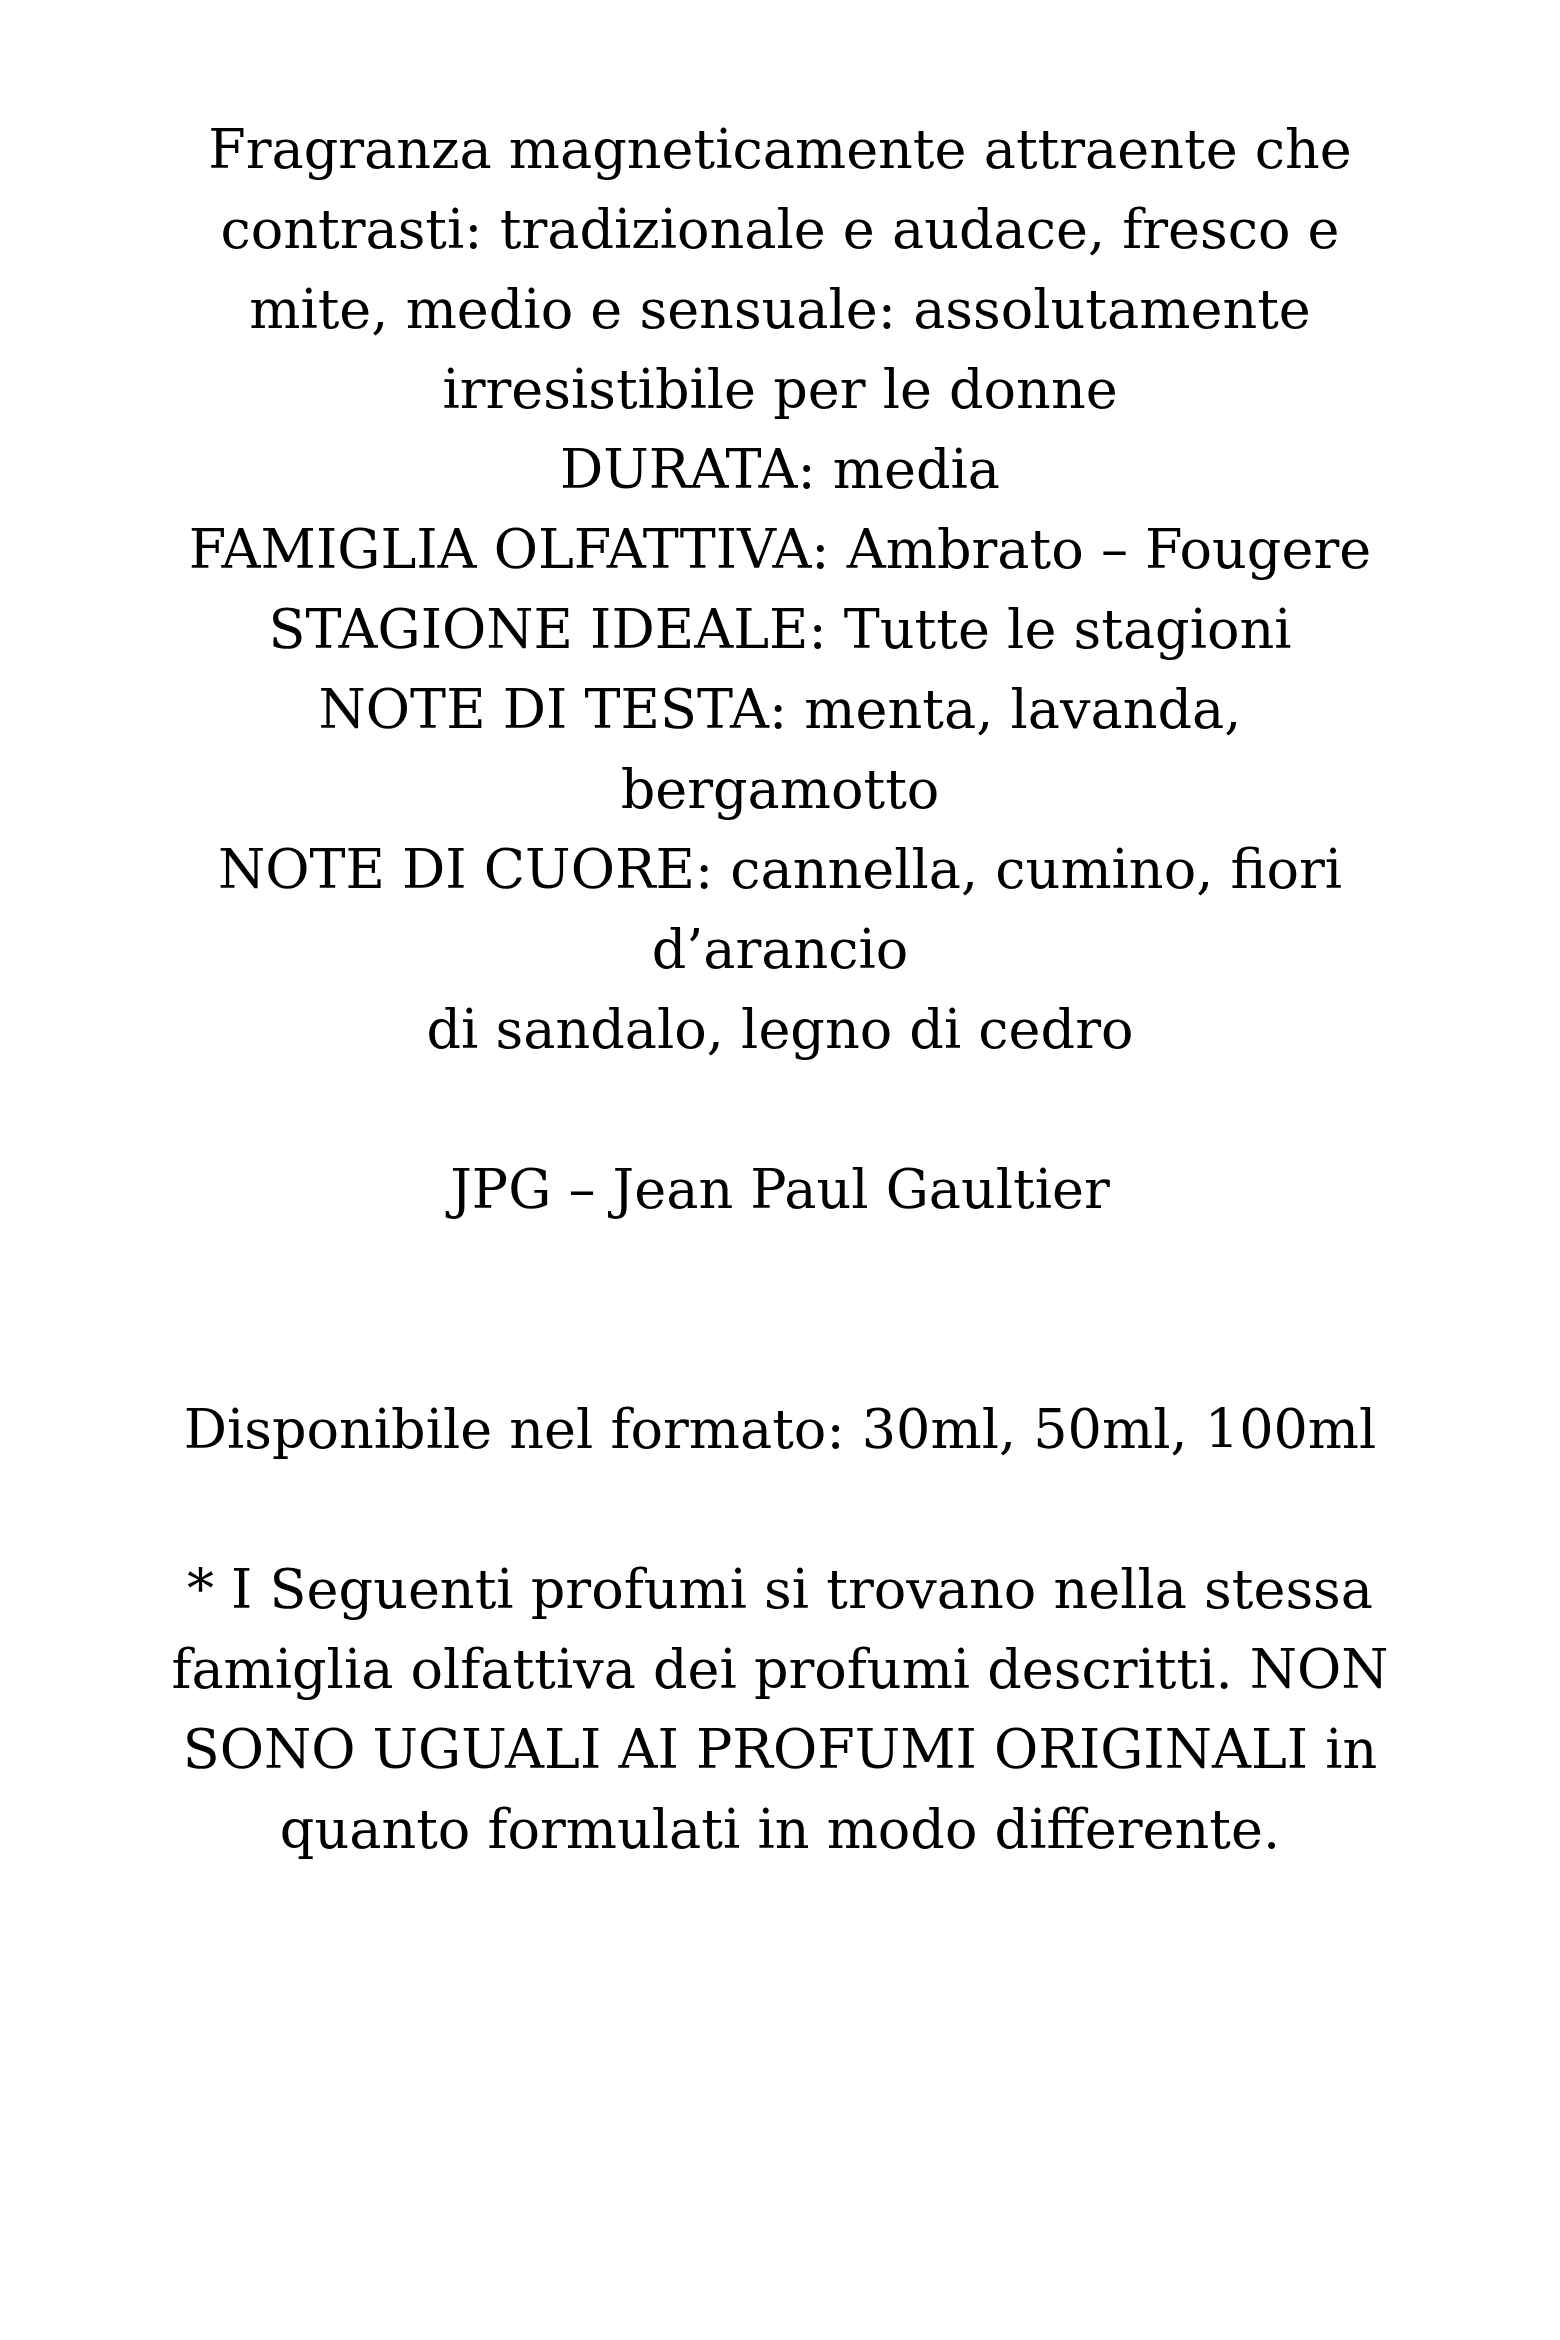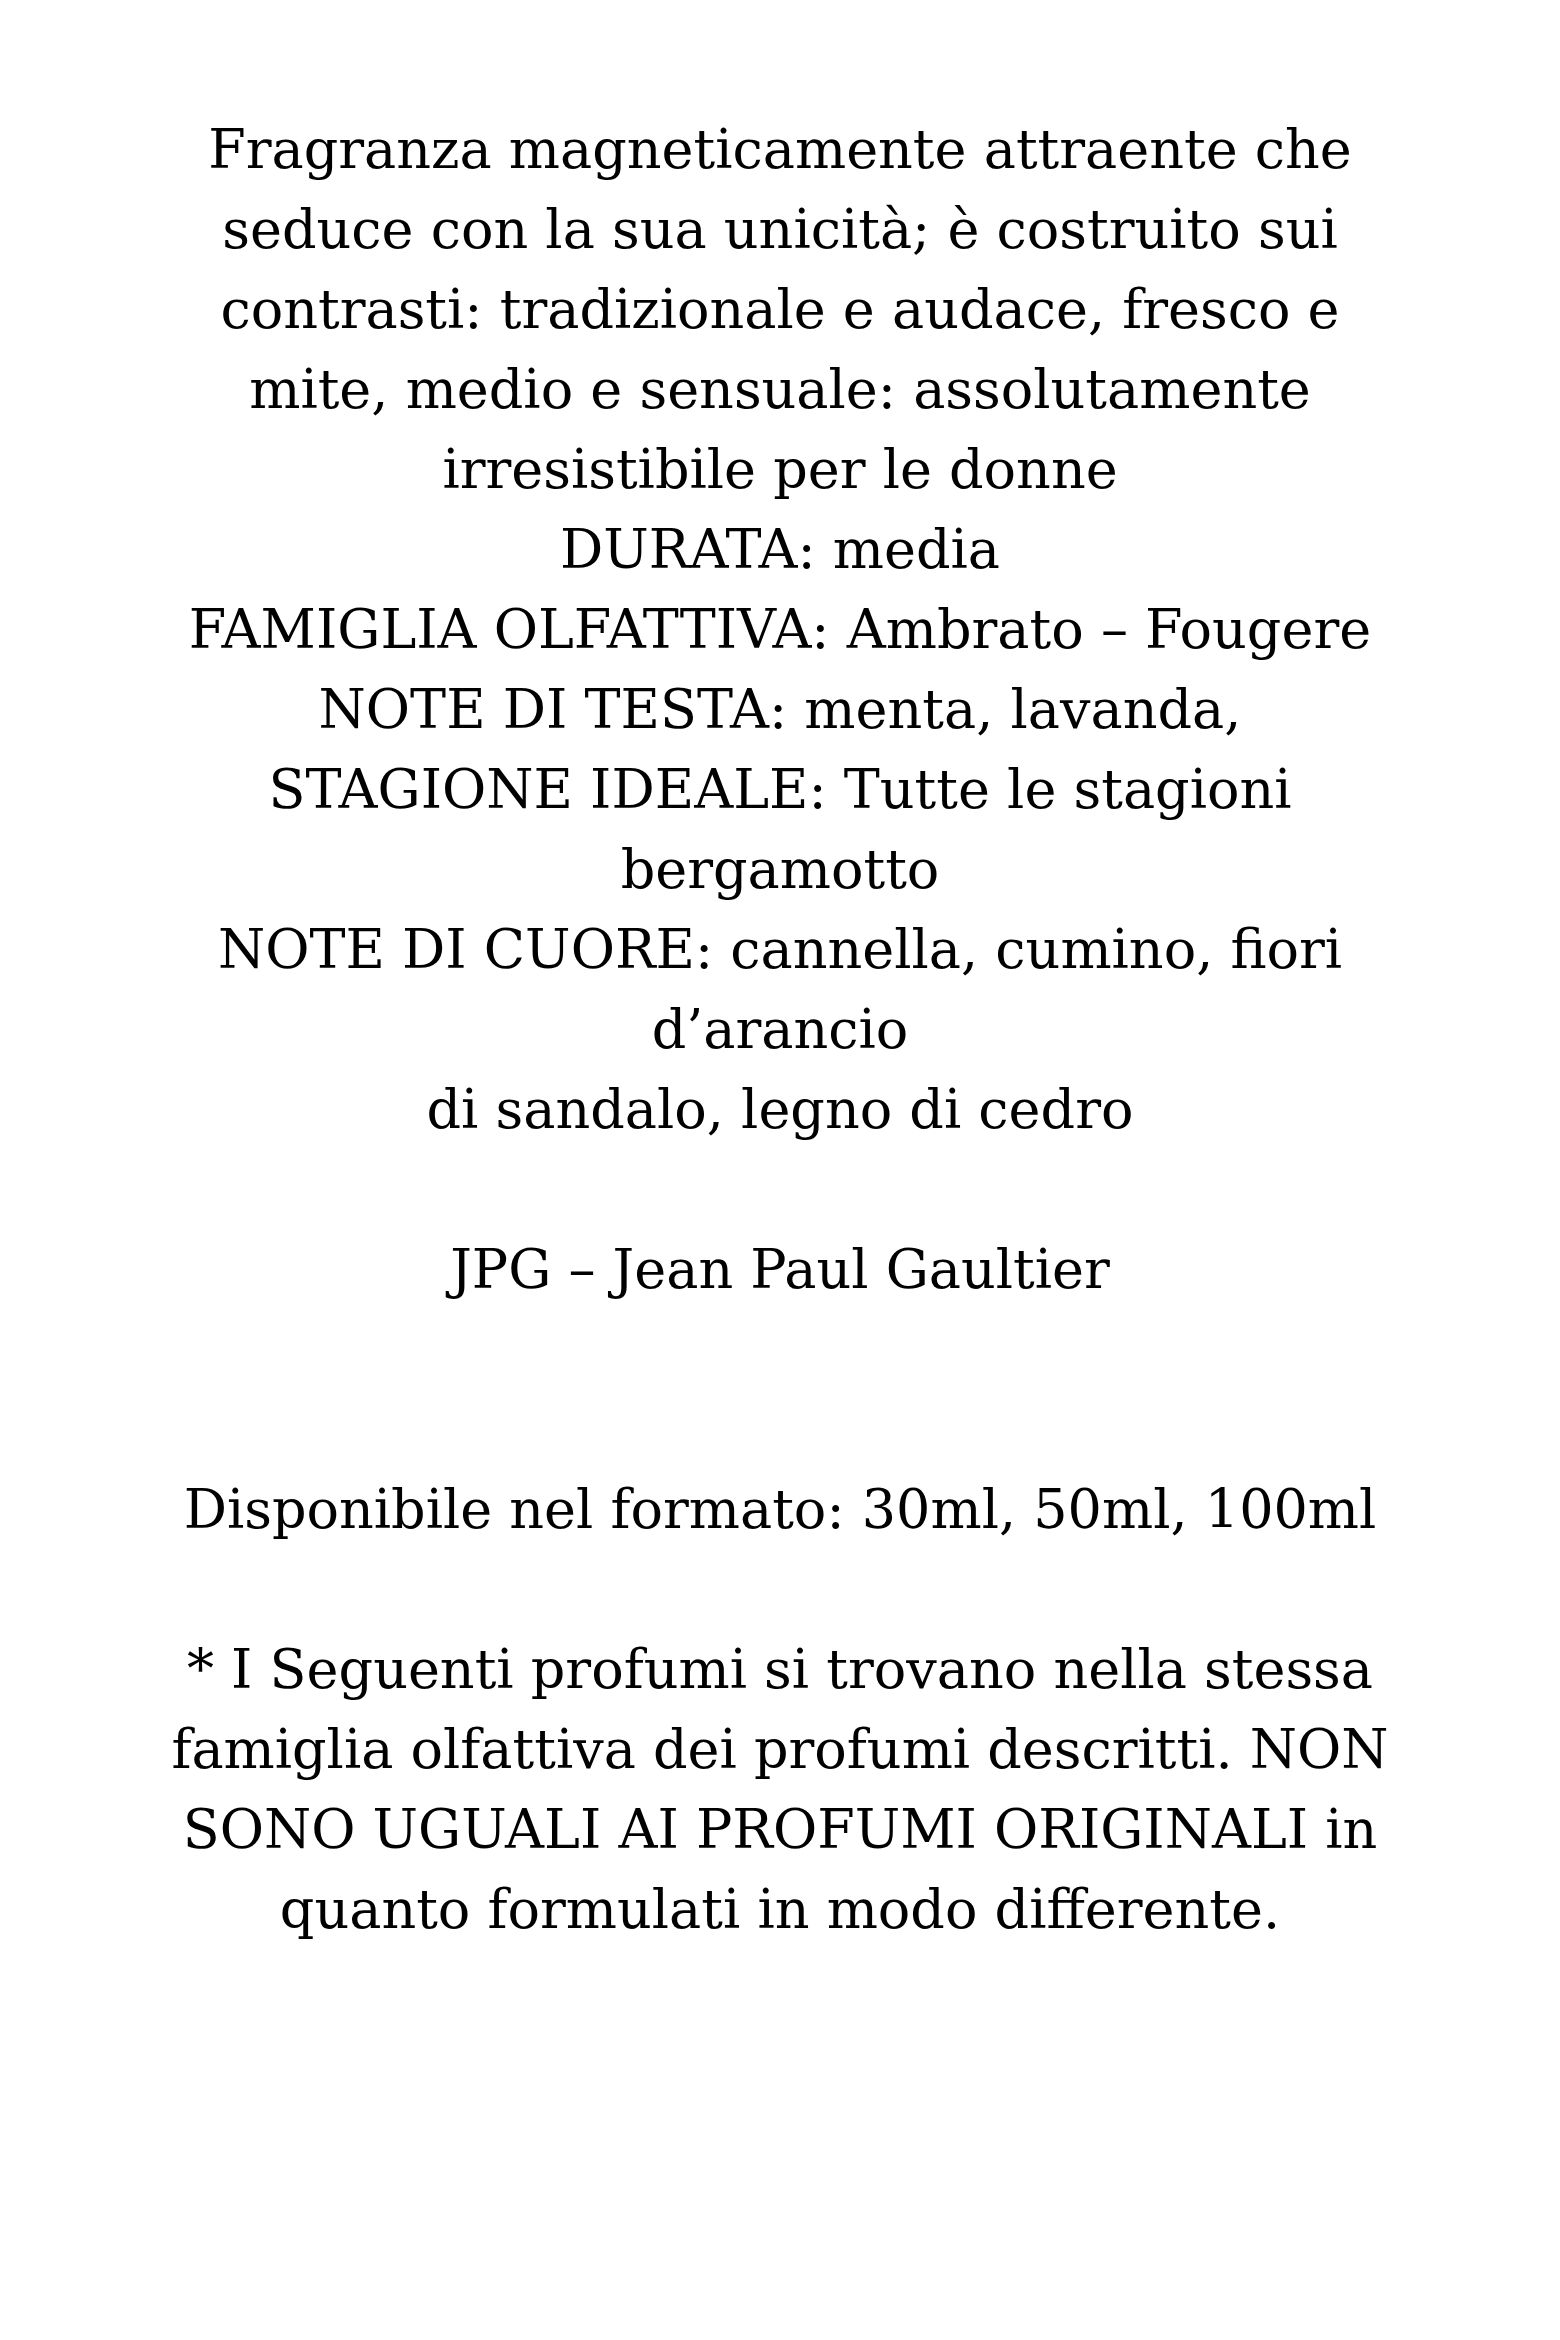--- a/index.html
+++ b/index.html
@@ -28,28 +28,27 @@
     .line {
       white-space: nowrap;
     }
   </style>
 </head>
 <body>
 
 <div class="page">
   <div class="text-block">
       <div class="line">Fragranza magneticamente attraente che</div>
-      <div class="line">seduce con la sua unicità; è costruito sui</div>
       <div class="line">contrasti: tradizionale e audace, fresco e</div>
       <div class="line">mite, medio e sensuale: assolutamente</div>
       <div class="line">irresistibile per le donne</div>
       <div class="line">DURATA: media</div>
       <div class="line">FAMIGLIA OLFATTIVA: Ambrato – Fougere</div>
+      <div class="line">STAGIONE IDEALE: Tutte le stagioni</div>
       <div class="line">NOTE DI TESTA: menta, lavanda,</div>
-      <div class="line">STAGIONE IDEALE: Tutte le stagioni</div>
       <div class="line">bergamotto</div>
       <div class="line">NOTE DI CUORE: cannella, cumino, fiori</div>
       <div class="line">d’arancio</div>
       <div class="line">di sandalo, legno di cedro</div>
       <div class="line">&nbsp;</div>
       <div class="line">JPG – Jean Paul Gaultier</div>
       <div class="line">&nbsp;</div>
       <div class="line">&nbsp;</div>
       <div class="line">Disponibile nel formato: 30ml, 50ml, 100ml</div>
       <div class="line">&nbsp;</div>

